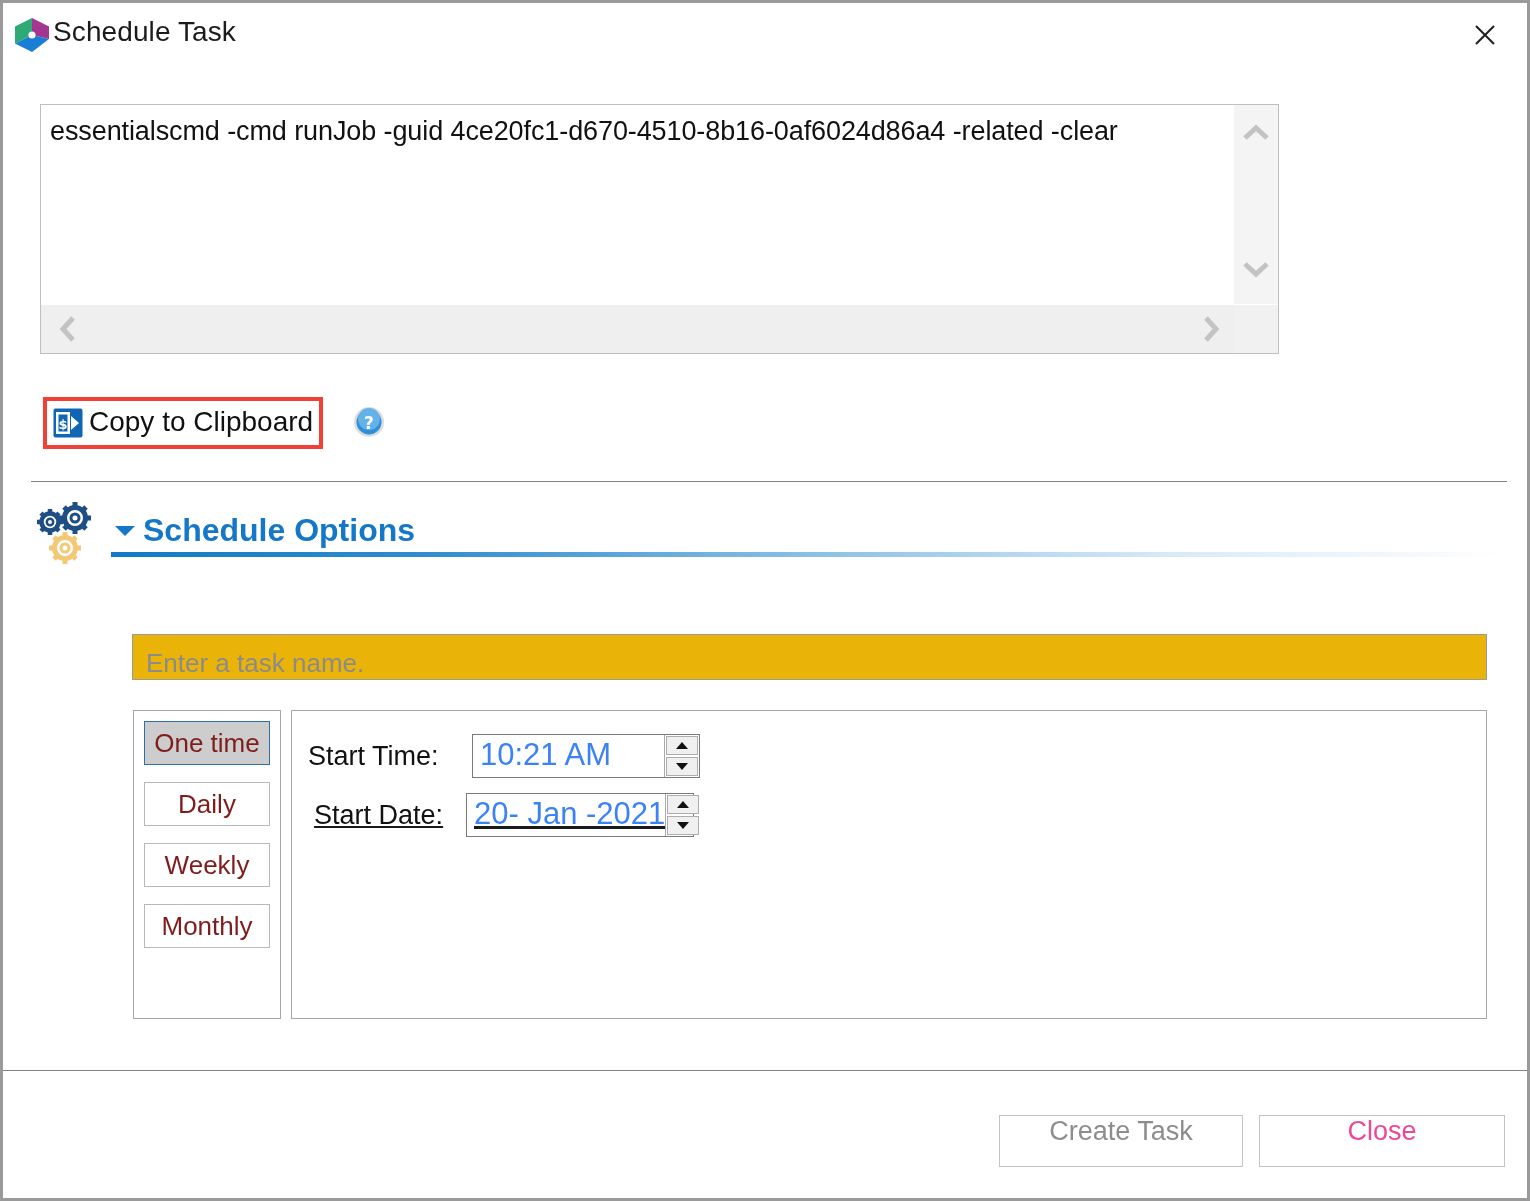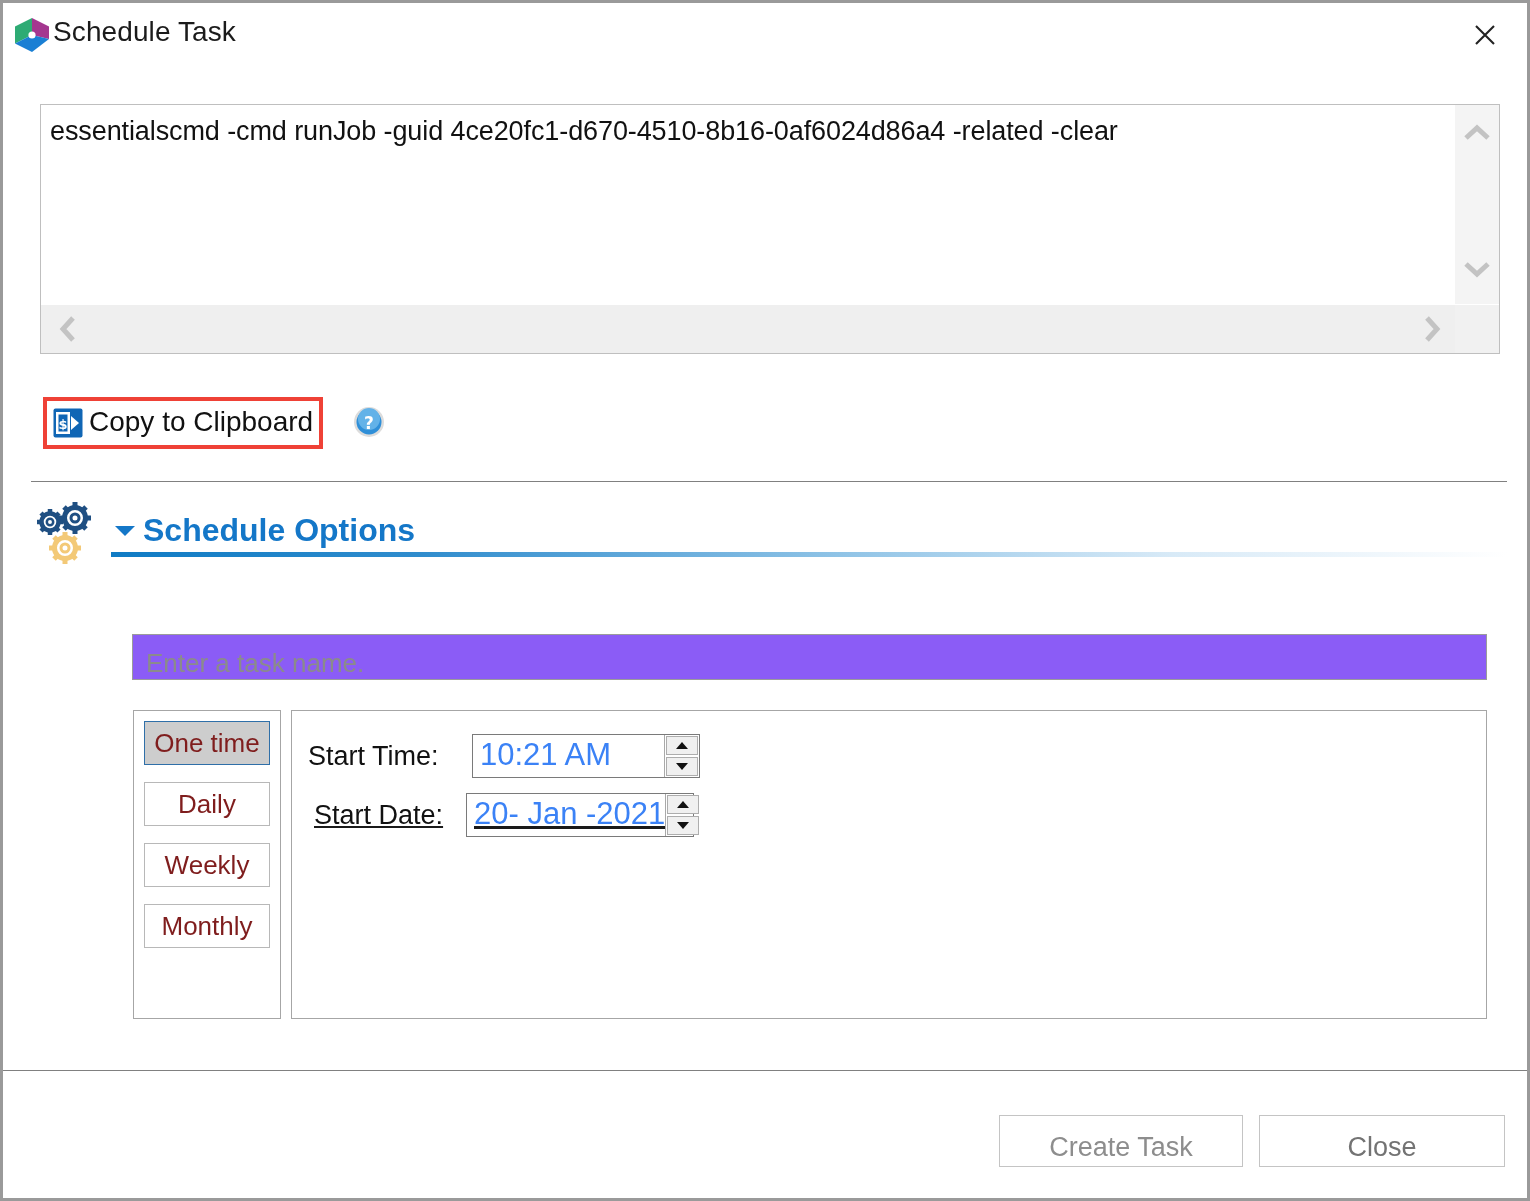--- a/index.html
+++ b/index.html
@@ -58,21 +58,21 @@
     height: 46px;
     cursor: pointer;
   }
   .close-x svg { display: block; margin: 12px auto 0 auto; }
 
   
   .cmdbox {
     position: absolute;
     left: 37px;
     top: 101px;
-    width: 1460px;
+    width: 1239px;
     height: 250px;
     box-sizing: border-box;
     border: 1px solid #bfbfbf;
     background: #ffffff;
   }
   .cmd-text-area {
     position: absolute;
     left: 0; top: 0;
     right: 44px;
     bottom: 48px;
@@ -225,21 +225,21 @@
 
   
   .task-name-input {
     position: absolute;
     left: 129px;
     top: 631px;
     width: 1355px;
     height: 46px;
     box-sizing: border-box;
     border: 1px solid #9b9b9b;
-    background: #8b5cf6;
+    background: #eab308;
     font-family: "Liberation Sans", sans-serif;
     font-size: 26px;
     color: #1a1a1a;
     padding: 16px 0 3px 13px;
     outline: none;
   }
   .task-name-input::placeholder {
     color: #8b8b8b;
     opacity: 1;
   }
@@ -341,37 +341,37 @@
   
   .footer-btn {
     position: absolute;
     box-sizing: border-box;
     height: 52px;
     border: 1px solid #c4c4c4;
     background: #ffffff;
     font-family: "Liberation Sans", sans-serif;
     font-size: 27px;
     display: flex;
-    align-items: flex-end;
+    align-items: flex-start;
     justify-content: center;
     cursor: pointer;
     padding-bottom: 3px;
   }
   .btn-create {
     left: 996px;
     top: 1112px;
     width: 244px;
     color: #8d8d8d;
     cursor: default;
   }
   .btn-close {
     left: 1256px;
     top: 1112px;
     width: 246px;
-    color: #737373;
+    color: #ec4899;
   }
 </style>
 </head>
 <body>
 
 <div class="window">
 
   <div class="titlebar">
     <span class="app-icon">
       <svg width="40" height="40" viewBox="0 0 40 40">

